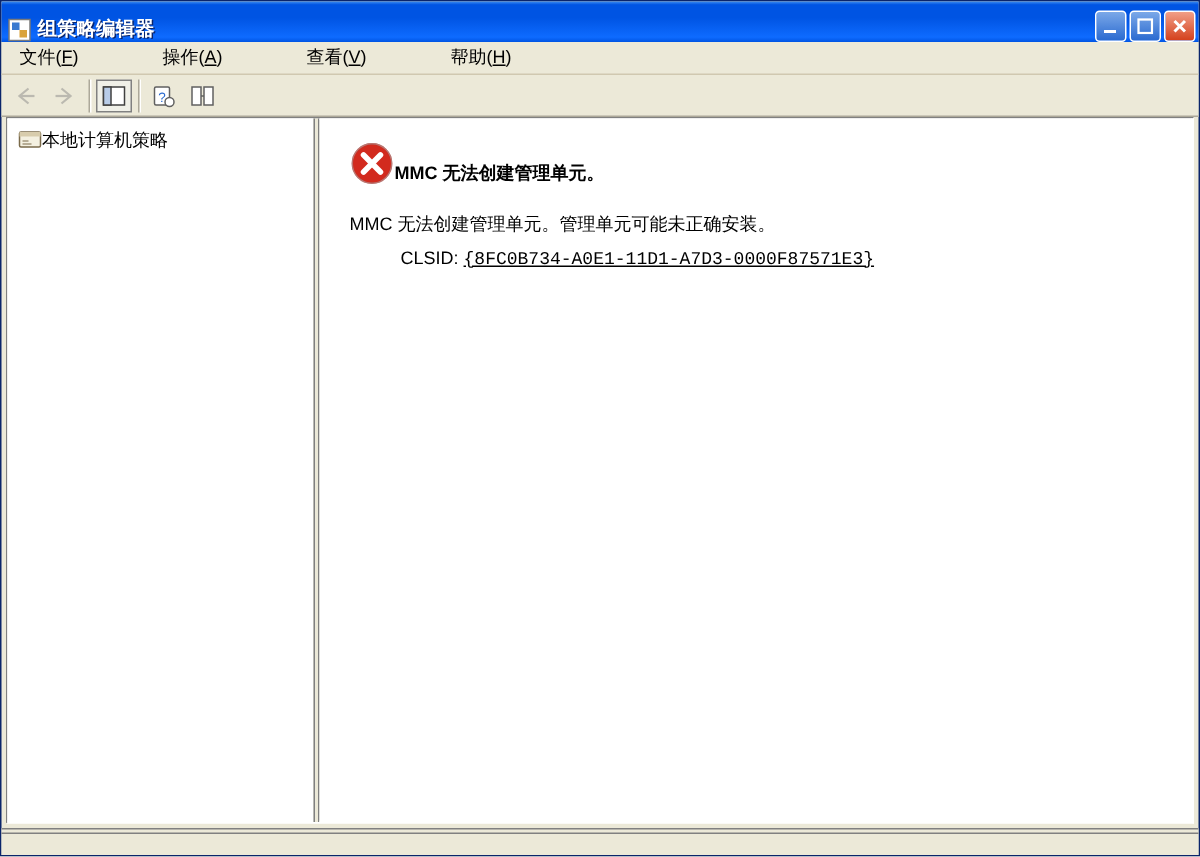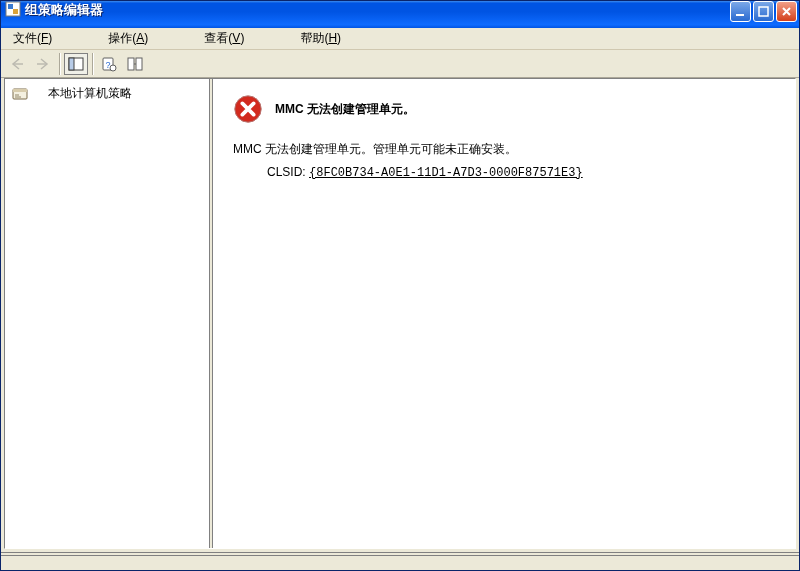--- a/index.html
+++ b/index.html
@@ -16,21 +16,21 @@
   height: 571px;
   background: #ece9d8;
   border: 1px solid #0a246a;
   display: flex;
   flex-direction: column;
 }
 .titlebar {
   height: 27px;
   background: linear-gradient(to bottom, #3c8cf0 0%, #0054e3 8%, #0054e3 40%, #0e6bff 88%, #0054e3 100%);
   display: flex;
-  align-items: flex-start;
+  align-items: flex-end;
   padding: 0 2px 0 4px;
   color: #fff;
   font-weight: bold;
 }
 .titlebar .app-icon { width: 16px; height: 16px; margin-right: 4px; }
 .titlebar .title { flex: 1; font-size: 13px; text-shadow: 1px 1px 0 #0a246a; }
 .winbtns { display: flex; gap: 2px; }
 .winbtn {
   width: 21px; height: 21px;
   border-radius: 3px;
@@ -100,27 +100,27 @@
   flex: 1;
   background: #fff;
   border: 1px solid #fff;
   border-left: none;
   padding: 14px 10px 6px 14px;
   overflow: auto;
 }
 .bottom-splitter { height: 4px; background: #ece9d8; border-top: 1px solid #808080; border-bottom: 1px solid #808080; }
 
 .tree-node {
-  display: flex; align-items: center; gap: 20px;
+  display: flex; align-items: flex-start; gap: 0;
   padding: 1px 2px;
   white-space: nowrap;
 }
 .tree-icon { width: 16px; height: 16px; }
 
-.error-head { display: flex; align-items: center; gap: 12px; margin-bottom: 14px; margin-left: 6px; }
+.error-head { display: flex; align-items: flex-end; margin-bottom: 14px; margin-left: 6px; }
 .error-icon { width: 30px; height: 30px; flex: none; }
 .error-title { font-weight: bold; font-size: 12px; }
 .error-body { margin-left: 6px; line-height: 1.9; }
 .error-body .line { display: block; }
 .error-body .indent { margin-left: 34px; }
 .mono { font-family: "Courier New", monospace; text-decoration: underline; }
 
 .statusbar {
   height: 14px;
   background: #ece9d8;

